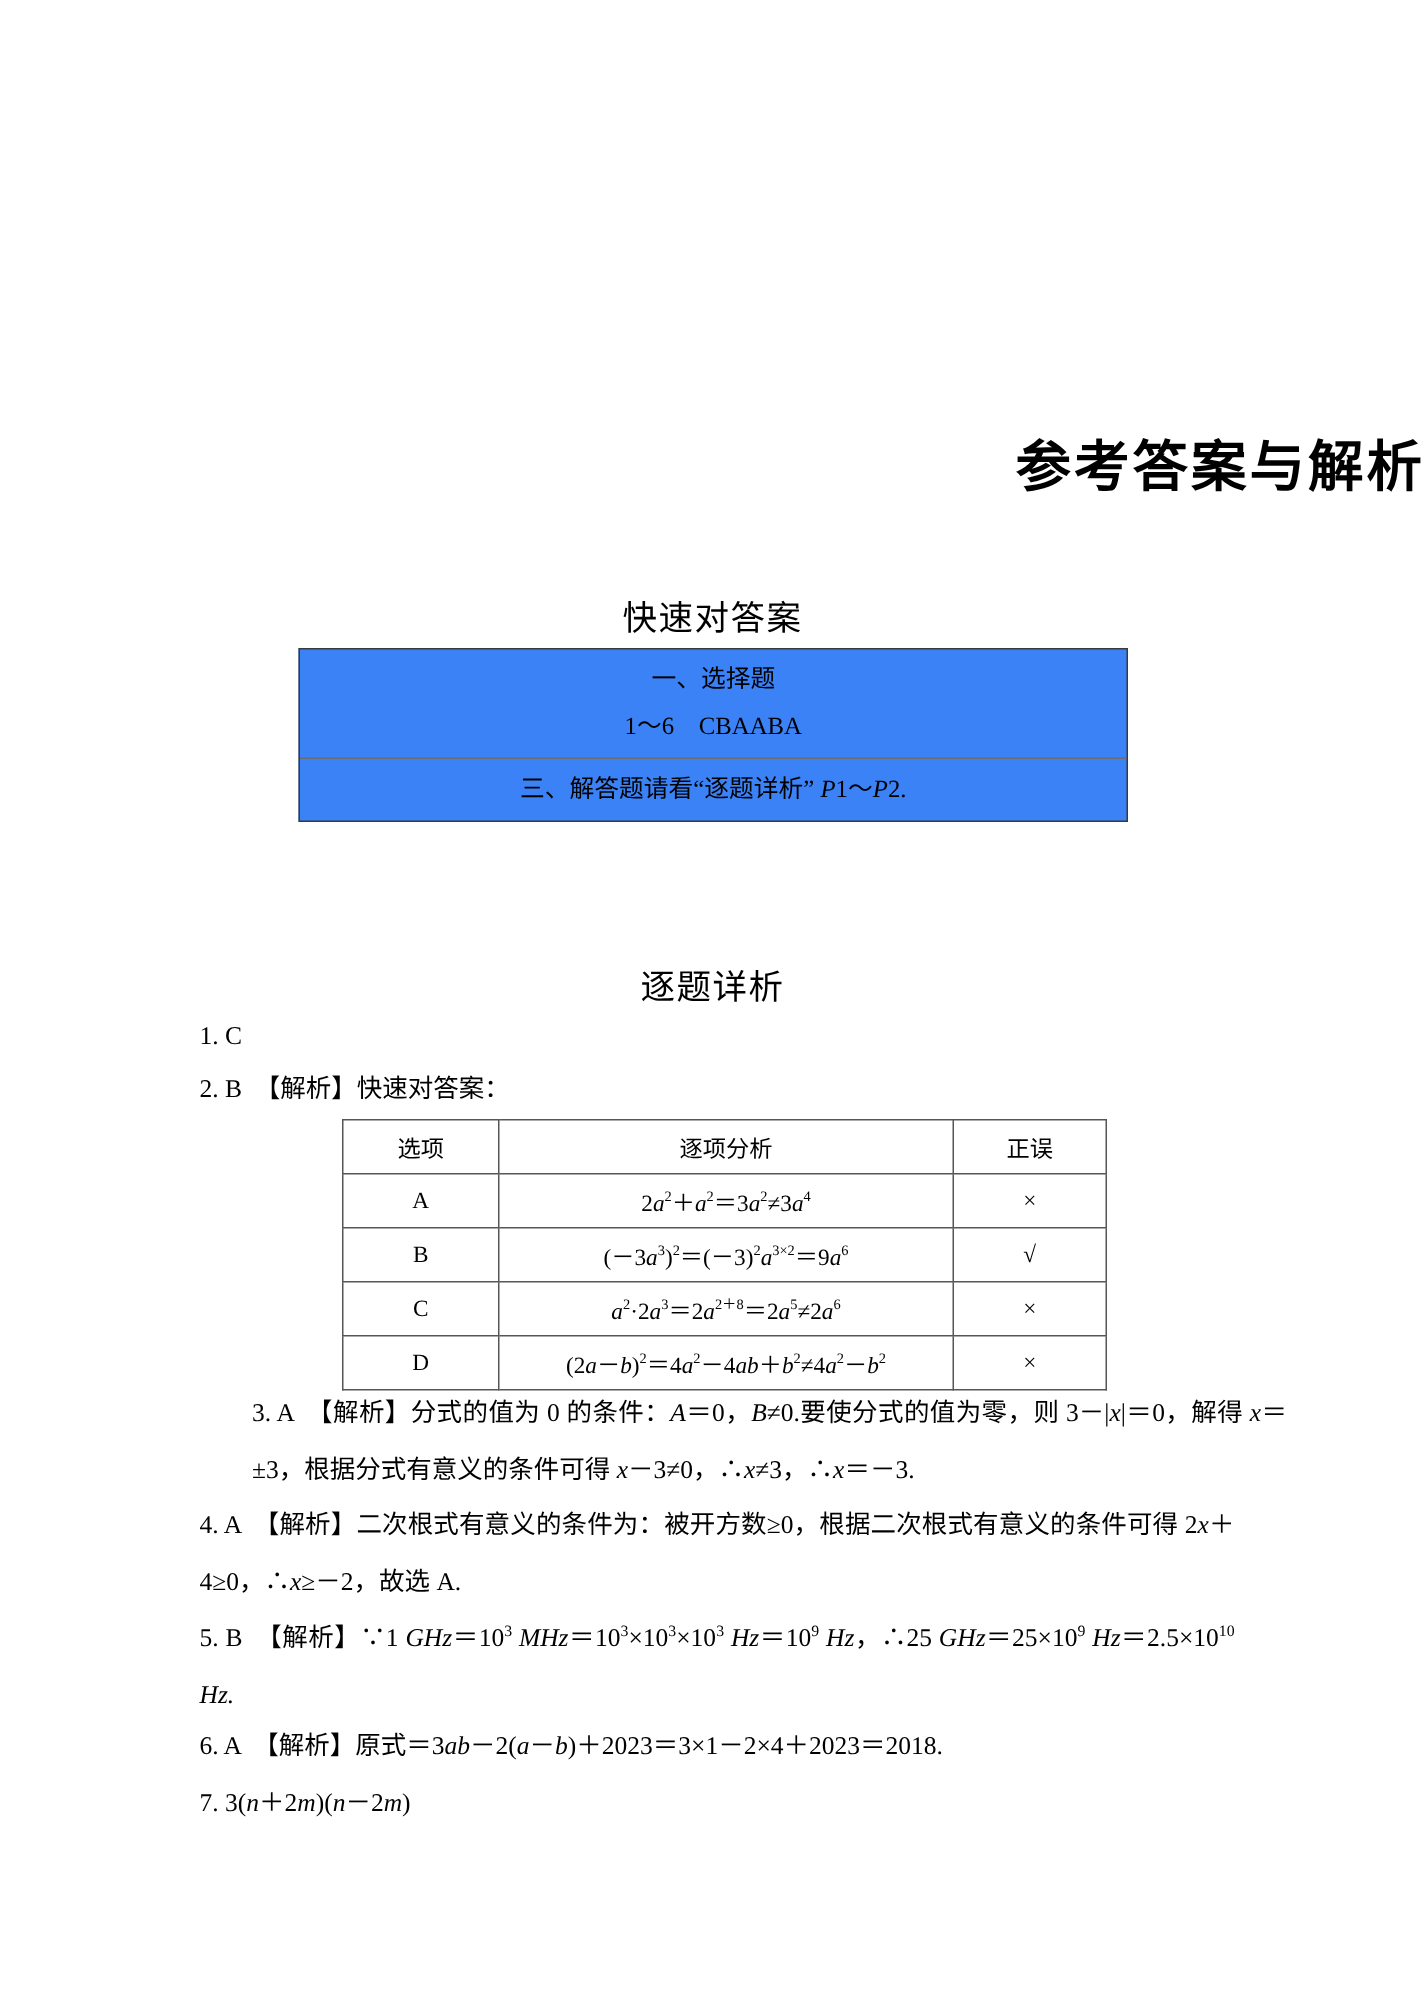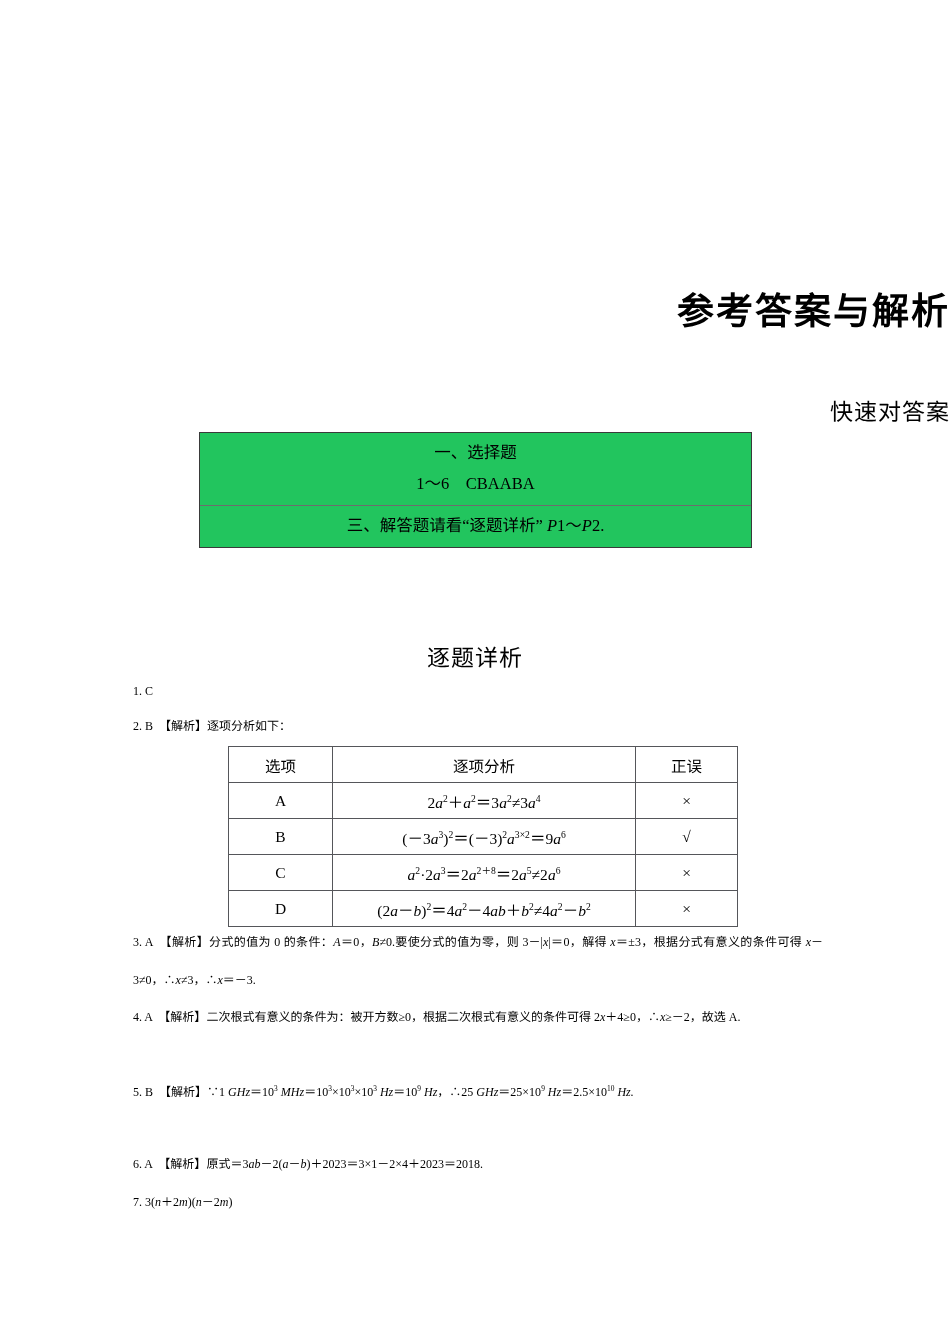--- a/index.html
+++ b/index.html
@@ -35,21 +35,21 @@
     font-weight: bold;
     font-size: 37px;
     letter-spacing: 2px;
     line-height: 1.2;
   }
   .sub-title {
     position: absolute;
     left: 0;
     top: 374px;
     width: 950px;
-    text-align: right;
+    text-align: center;
     font-family: "DejaVu Sans", "Liberation Sans", sans-serif;
     font-weight: normal;
     font-size: 23px;
     letter-spacing: 1px;
   }
   .section-title {
     position: absolute;
     left: 0;
     top: 620px;
     width: 950px;
@@ -61,21 +61,21 @@
   }
 
   
   .answer-box {
     position: absolute;
     left: 199px;
     top: 432px;
     width: 553px;
     border: 1px solid #3a3a3a;
     box-sizing: border-box;
-    background: #22c55e;
+    background: #3b82f6;
   }
   .answer-block {
     border-bottom: 1px solid #6d6d6d;
     padding: 4px 0 6px 0;
   }
   .answer-block:last-child {
     border-bottom: none;
   }
   .answer-line {
     text-align: center;
@@ -85,21 +85,21 @@
   }
   .answer-line i {
     font-style: italic;
   }
 
   
   .item {
     position: absolute;
     left: 133px;
     width: 690px;
-    font-size: 12px;
+    font-size: 17px;
     line-height: 38px;
     text-align: justify;
   }
   .item .num {
     white-space: nowrap;
   }
   .item .tag {
     white-space: nowrap;
   }
   .item i {
@@ -185,19 +185,19 @@
         </tr>
         <tr>
           <td class="col-opt">D</td>
           <td class="col-ana">(2<i>a</i>－<i>b</i>)<sup>2</sup>＝4<i>a</i><sup>2</sup>－4<i>ab</i>＋<i>b</i><sup>2</sup>≠4<i>a</i><sup>2</sup>－<i>b</i><sup>2</sup></td>
           <td class="col-res mark">×</td>
         </tr>
       </tbody>
   </table>
 
 <div class="item" style="top: 672px;"><span class="num">1. C</span></div>
-    <div class="item" style="top: 707px;"><span class="num">2. B</span>　<span class="tag">【解析】</span><span>逐项分析如下：</span></div>
-    <div class="item" style="top: 923px;"><span class="num">3. A</span>　<span class="tag">【解析】</span><span>分式的值为 0 的条件：<i>A</i>＝0，<i>B</i>≠0.要使分式的值为零，则 3－|<i>x</i>|＝0，解得 <i>x</i>＝±3，根据分式有意义的条件可得 <i>x</i>－3≠0，∴<i>x</i>≠3，∴<i>x</i>＝－3.</span></div>
+    <div class="item" style="top: 707px;"><span class="num">2. B</span>　<span class="tag">【解析】</span><span>快速对答案：</span></div>
+    <div class="item" style="top: 923px; margin-left: 35px;"><span class="num">3. A</span>　<span class="tag">【解析】</span><span>分式的值为 0 的条件：<i>A</i>＝0，<i>B</i>≠0.要使分式的值为零，则 3－|<i>x</i>|＝0，解得 <i>x</i>＝±3，根据分式有意义的条件可得 <i>x</i>－3≠0，∴<i>x</i>≠3，∴<i>x</i>＝－3.</span></div>
     <div class="item" style="top: 998px;"><span class="num">4. A</span>　<span class="tag">【解析】</span><span>二次根式有意义的条件为：被开方数≥0，根据二次根式有意义的条件可得 2<i>x</i>＋4≥0，∴<i>x</i>≥－2，故选 A.</span></div>
     <div class="item" style="top: 1073px;"><span class="num">5. B</span>　<span class="tag">【解析】</span><span>∵1 <i>GHz</i>＝10<sup>3</sup> <i>MHz</i>＝10<sup>3</sup>×10<sup>3</sup>×10<sup>3</sup> <i>Hz</i>＝10<sup>9</sup> <i>Hz</i>，∴25 <i>GHz</i>＝25×10<sup>9</sup> <i>Hz</i>＝2.5×10<sup>10</sup> <i>Hz.</i></span></div>
     <div class="item" style="top: 1145px;"><span class="num">6. A</span>　<span class="tag">【解析】</span><span>原式＝3<i>ab</i>－2(<i>a</i>－<i>b</i>)＋2023＝3×1－2×4＋2023＝2018.</span></div>
     <div class="item" style="top: 1183px;"><span class="num">7. 3(<i>n</i>＋2<i>m</i>)(<i>n</i>－2<i>m</i>)</span></div>
   </div>
 
 </body></html>

